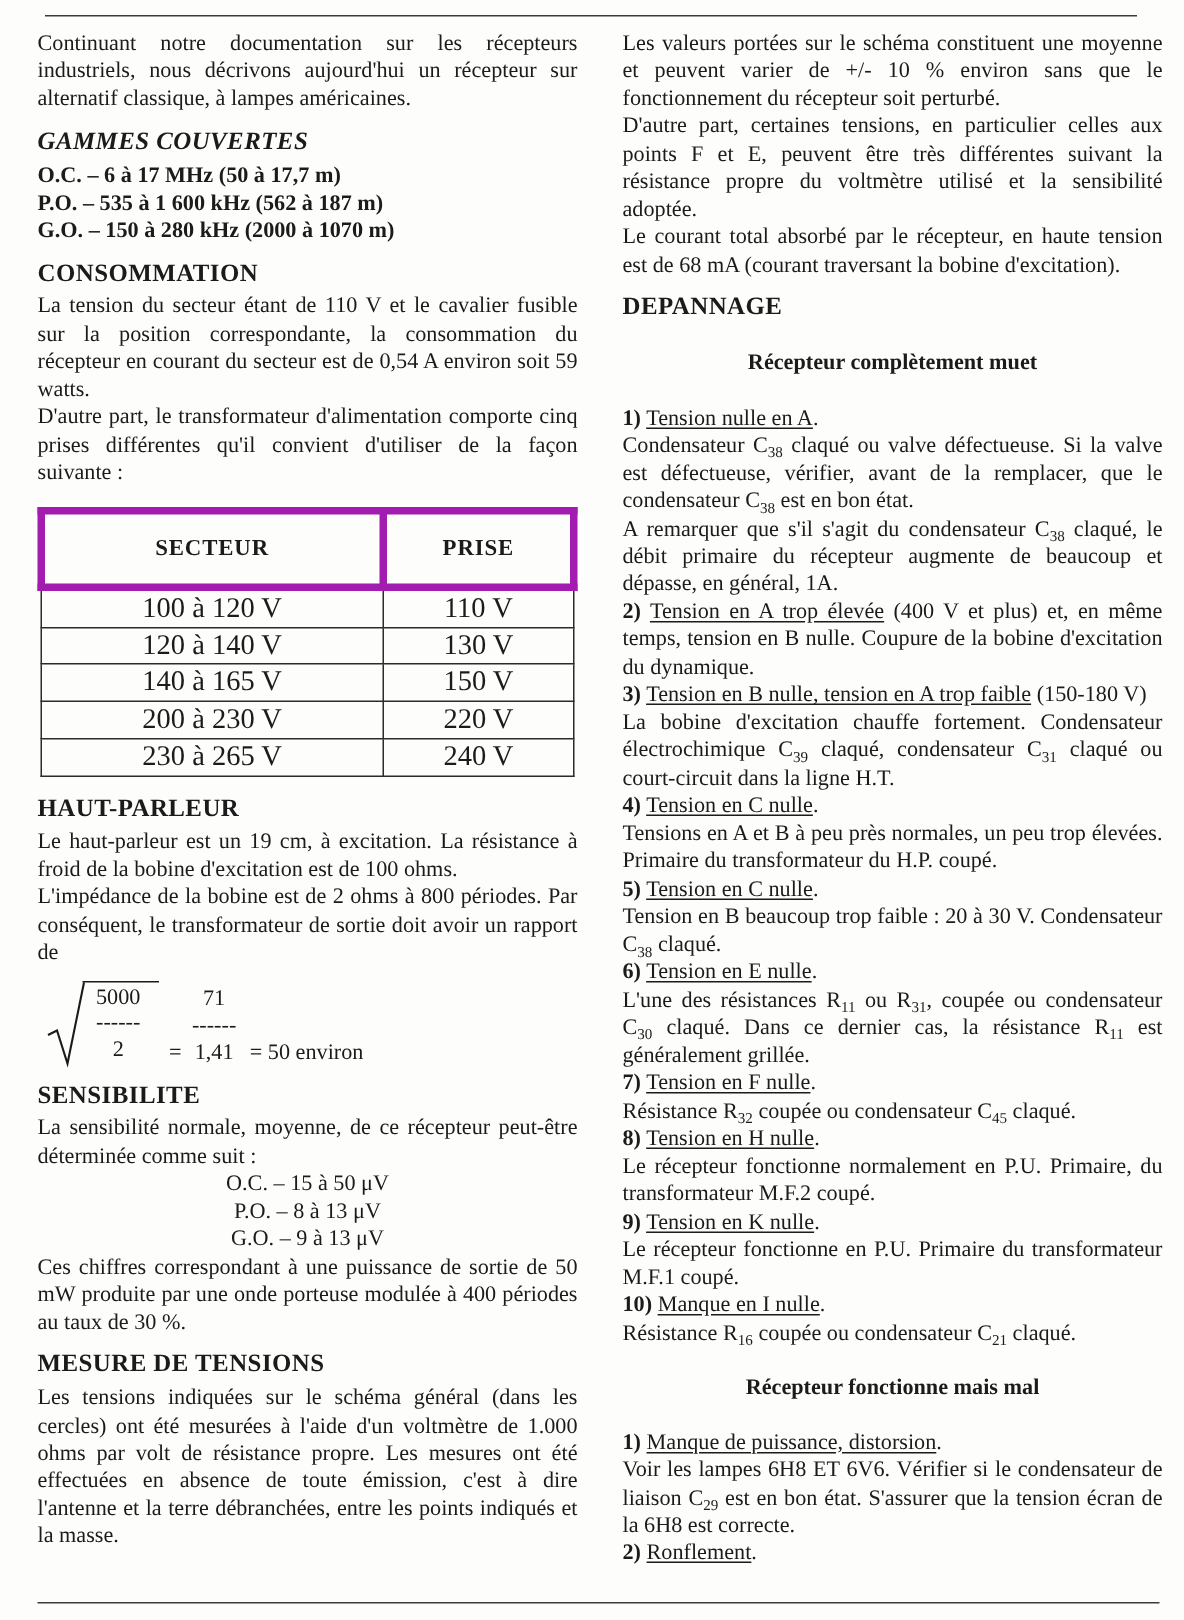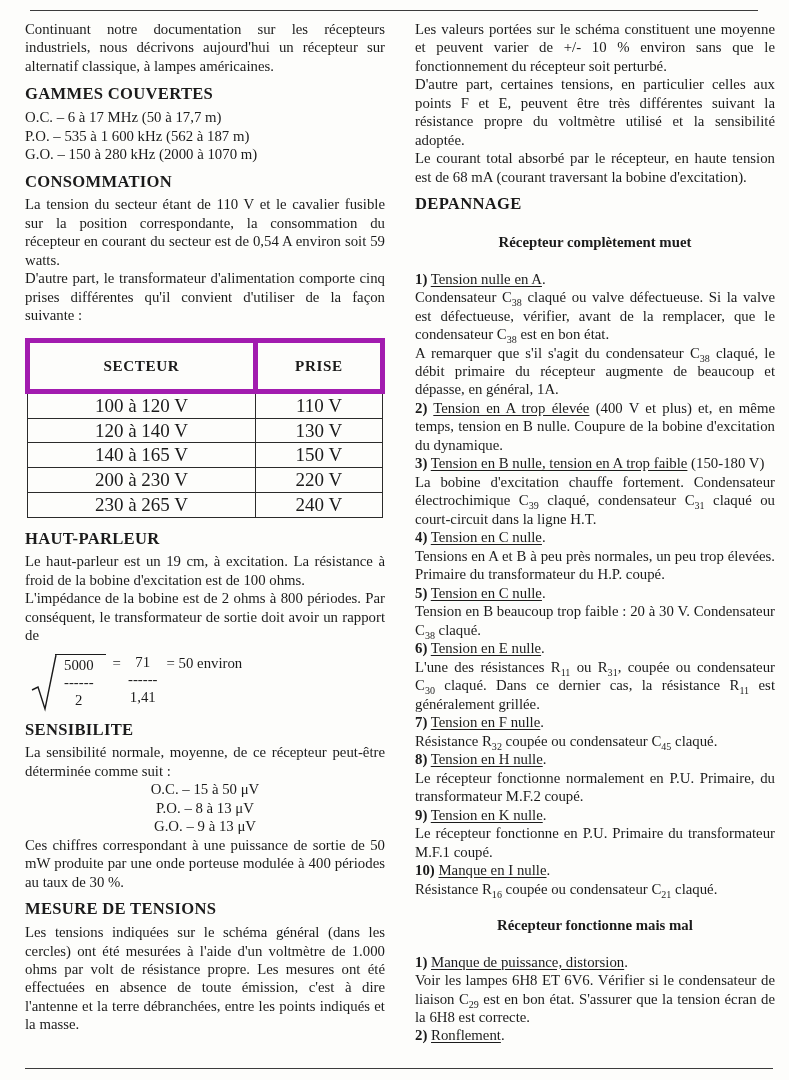--- a/index.html
+++ b/index.html
@@ -8,28 +8,28 @@
     font-family:"Liberation Serif","DejaVu Serif",serif;font-size:14.8px;line-height:1.25;
   }
   .page{position:relative;width:789px;height:1080px;box-sizing:border-box;padding:20px 14px 0 25px;}
   .rule{position:absolute;height:0;border-top:1px solid #3c3c3c;}
   .rule-top{top:10px;left:30px;width:728px;}
   .rule-bottom{top:1068px;left:25px;width:748px;}
   .cols{display:flex;gap:30px;}
   .col{width:360px;flex:0 0 360px;}
   p{margin:0;text-align:justify;}
   .h{font-weight:700;font-size:16.6px;margin:8px 0 3px;letter-spacing:.3px;}
-  .h.first{margin-top:9px;}
-  .line{margin:0;}
+  .h.first{margin-top:9px;font-style:italic;}
+  .line{margin:0;font-weight:bold;}
   table.vt{width:100%;border-collapse:collapse;margin:13px 0 11px;}
   .vt th{border:5px solid #a21caf;font-weight:700;font-size:15.2px;height:44px;text-align:center;letter-spacing:.6px;}
   .vt td{border:1px solid #2b2b2b;height:21px;text-align:center;font-size:19px;padding:0 2px;}
   .center{text-align:center;margin:0;}
   .subhead{text-align:center;font-weight:700;margin:18px 0;}
-  .formula{display:flex;align-items:flex-start;margin:9px 0 7px 6px;}
+  .formula{display:flex;align-items:flex-end;margin:9px 0 7px 6px;}
   .sqrt{display:flex;align-items:flex-start;}
   .sqrt svg{display:block;}
   .sqrt-body{border-top:1.3px solid #1b1b1b;padding:2px 12px 0 9px;margin-left:-2px;}
   .frac{display:flex;flex-direction:column;align-items:center;line-height:1.2;}
   .formula .eq{margin:0 7px;}
   .formula .res{margin-left:9px;}
   sub{font-size:.68em;line-height:0;}
   u{text-underline-offset:2px;}
 </style>
 </head>

